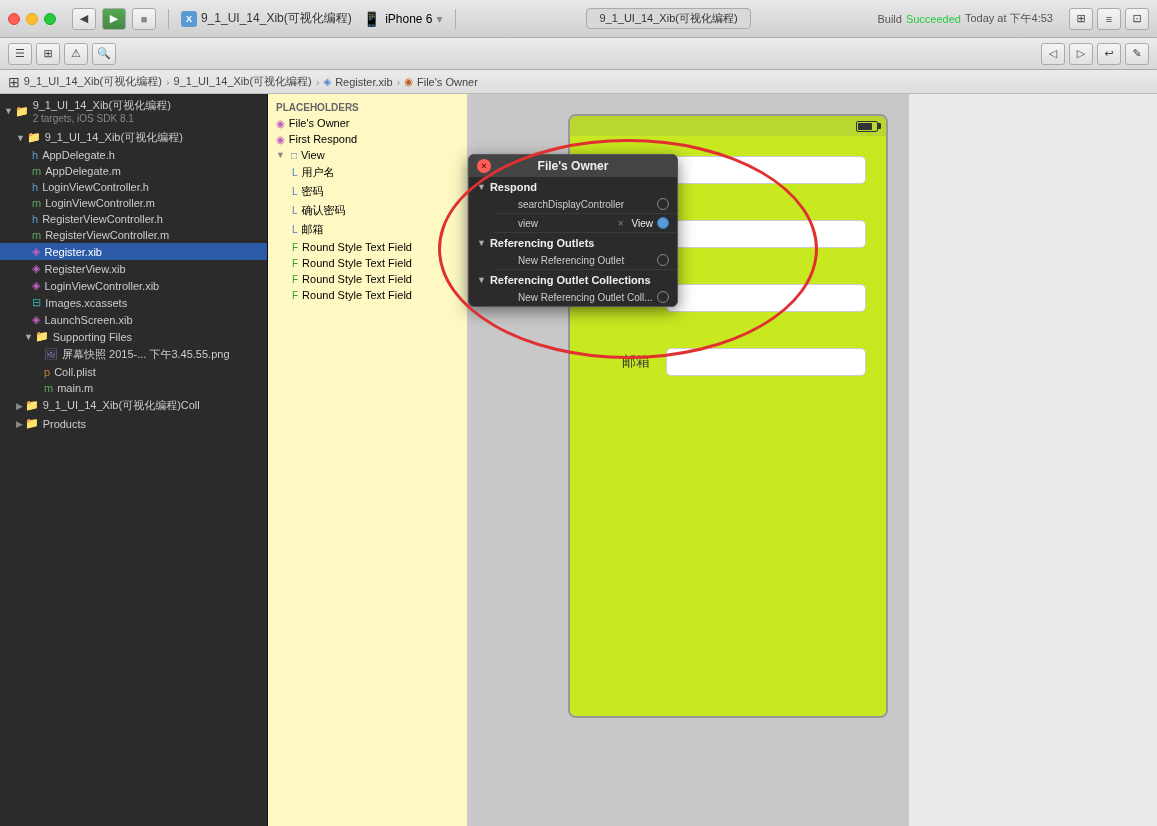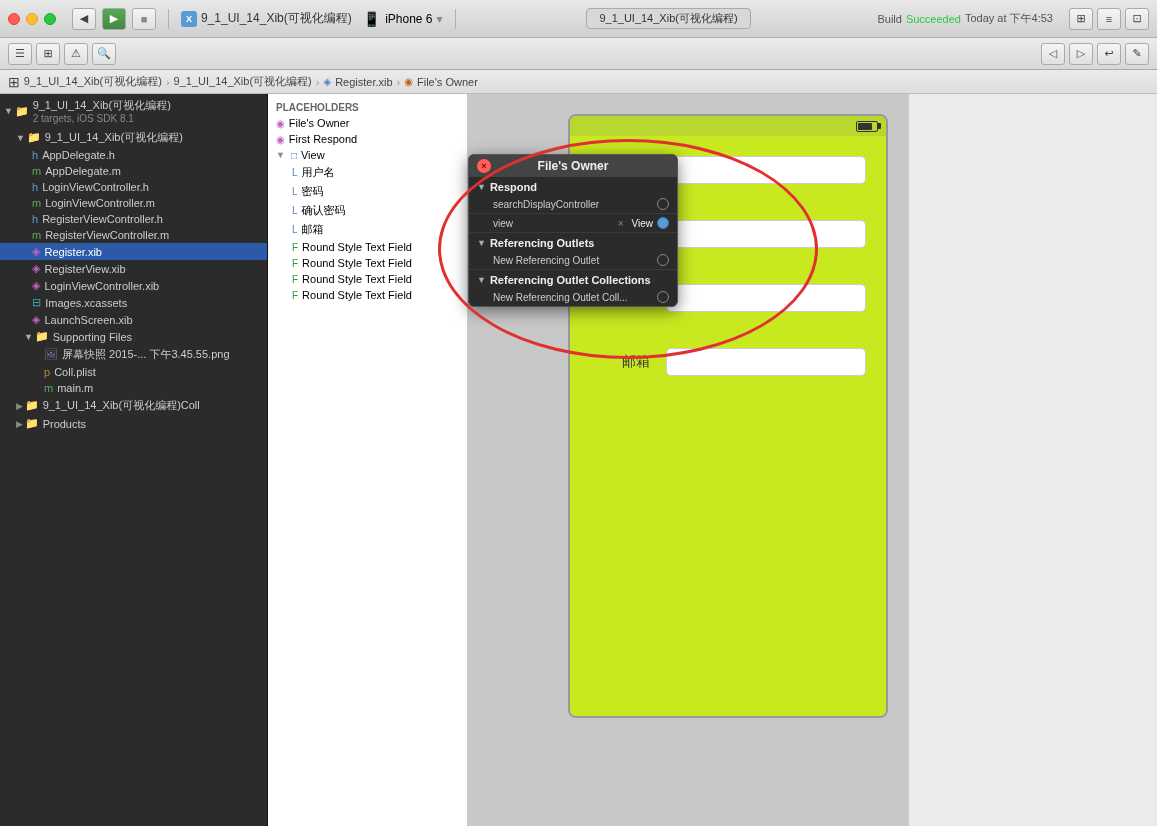--- a/index.html
+++ b/index.html
@@ -121,21 +121,21 @@
     .ib-editor {
       flex: 1;
       display: flex;
       flex-direction: column;
       position: relative;
     }
 
     
     .ib-outline {
       width: 200px;
-      background: #ffffff;
+      background: #fef9c3;
       border-right: 1px solid #ccc;
       font-size: 11px;
       padding: 4px 0;
     }
     .ib-outline-item {
       padding: 2px 8px;
       cursor: pointer;
       display: flex;
       align-items: center;
       gap: 4px;
@@ -204,20 +204,21 @@
       color: #eee;
       font-size: 11px;
     }
     .popup-section-header .arrow { margin-right: 4px; color: #aaa; font-size: 9px; }
     .popup-row {
       display: flex;
       align-items: center;
       padding: 3px 8px 3px 24px;
       border-bottom: 1px solid #3a3a3a;
       justify-content: flex-end;
+      margin-left: 25px;
     }
     .popup-row .row-label { color: #ccc; font-size: 10px; flex: 1; }
     .popup-row .row-value {
       color: #eee; font-size: 10px;
       display: flex; align-items: center; gap: 4px;
     }
     .popup-row .circle-btn {
       width: 12px; height: 12px;
       border: 1px solid #888;
       border-radius: 50%;

